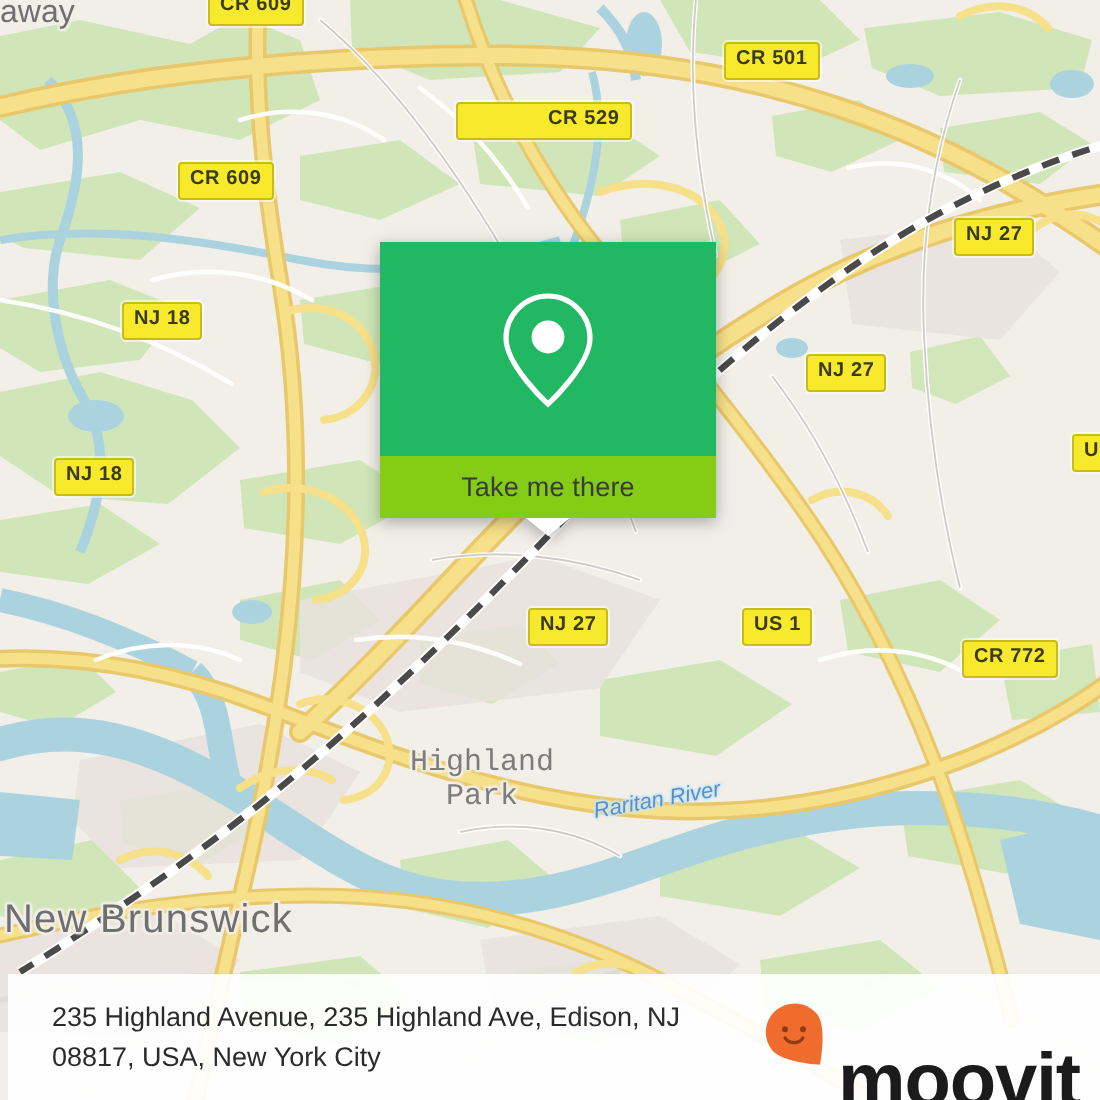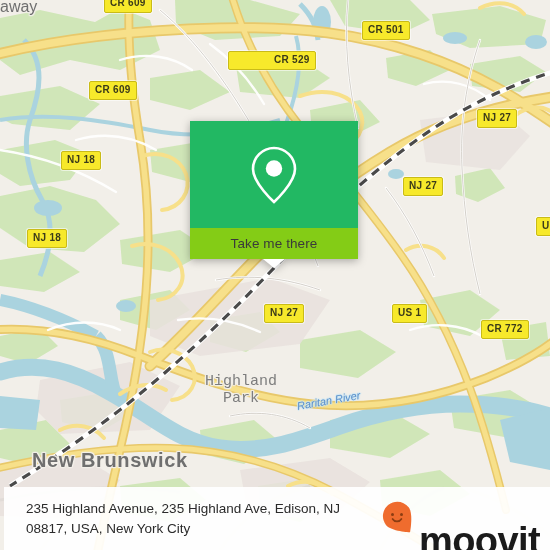--- a/index.html
+++ b/index.html
@@ -192,35 +192,35 @@
         <path d="M470,490 C500,500 528,516 550,536"></path>
         <path d="M40,550 C60,524 86,504 120,492"></path>
       </g>
     </svg>
 
     <div class="map-label edge-label" style="left:0px;top:-2px;">away</div>
 
     <div class="map-label city-mid" style="left:205px;top:373px;width:72px;white-space:pre;">Highland
 Park</div>
 
-    <div class="map-label city-big" style="left:32px;top:449px;font-weight:bold;">New Brunswick</div>
+    <div class="map-label city-big" style="left:2px;top:449px;">New Brunswick</div>
 
     <div class="river-label" style="left:297px;top:400px;transform:rotate(-10deg);transform-origin:left center;">Raritan River</div>
 
     <div class="shield" style="left:104px;top:-6px;">CR 609</div>
     <div class="shield" style="left:362px;top:21px;">CR 501</div>
     <div class="shield" style="left:228px;top:51px;padding-left:45px;">CR 529</div>
     <div class="shield" style="left:89px;top:81px;">CR 609</div>
     <div class="shield" style="left:477px;top:109px;">NJ 27</div>
     <div class="shield" style="left:61px;top:151px;">NJ 18</div>
     <div class="shield" style="left:403px;top:177px;">NJ 27</div>
     <div class="shield" style="left:536px;top:217px;">U</div>
     <div class="shield" style="left:27px;top:229px;">NJ 18</div>
     <div class="shield" style="left:264px;top:304px;">NJ 27</div>
-    <div class="shield" style="left:392px;top:304px;">US 1</div>
+    <div class="shield" style="left:371px;top:304px;">US 1</div>
     <div class="shield" style="left:481px;top:320px;">CR 772</div>
 
     <div id="popup">
       <div id="popup-head">
         <svg width="52" height="62" viewBox="0 0 52 62">
           <path d="M26,4 C14.4,4 5,13.4 5,25 C5,39 26,58 26,58 C26,58 47,39 47,25 C47,13.4 37.6,4 26,4 Z" fill="none" stroke="#ffffff" stroke-width="2.6"></path>
           <circle cx="26" cy="24.5" r="8.2" fill="#ffffff"></circle>
         </svg>
       </div>
       <div id="popup-foot">

